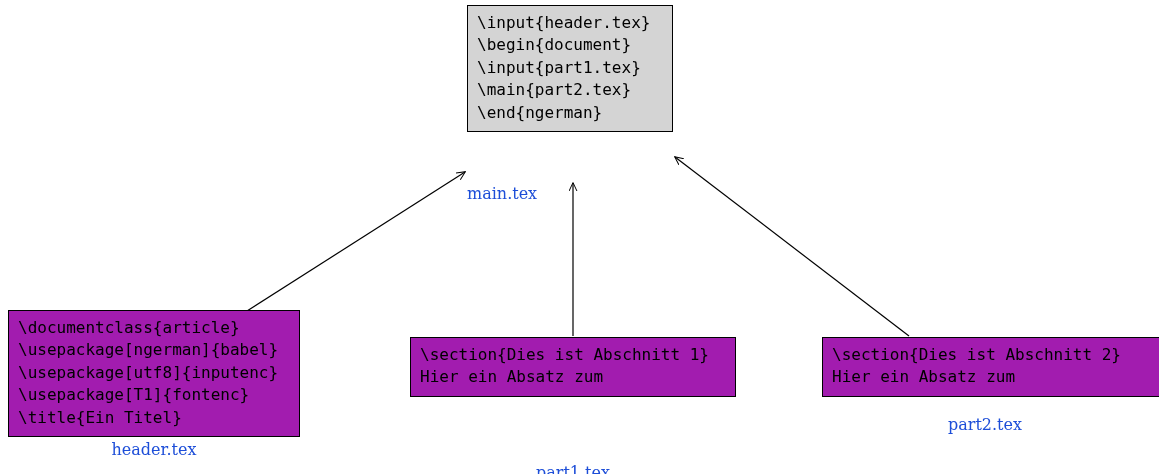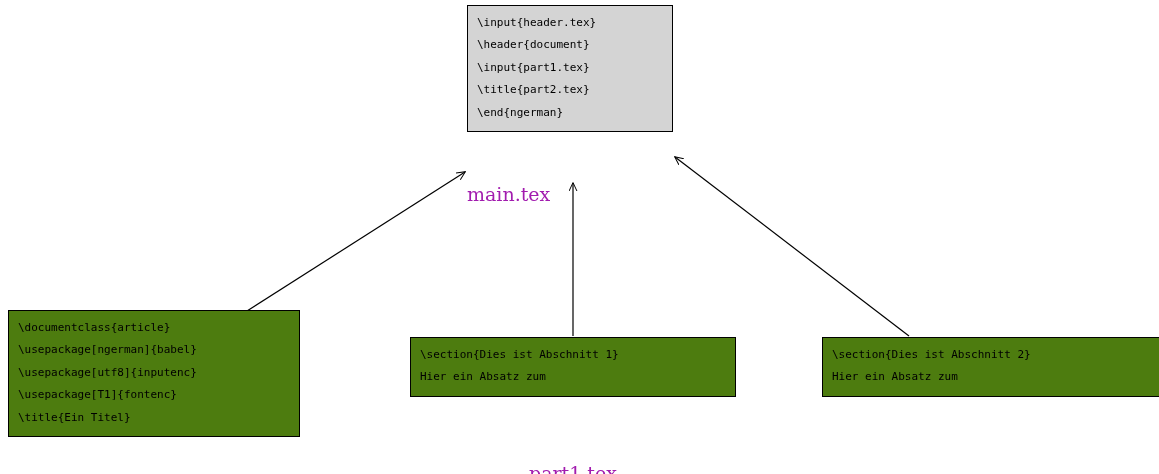--- a/index.html
+++ b/index.html
@@ -20,40 +20,40 @@
     left: 0;
     top: 0;
     width: 1159px;
     height: 474px;
     pointer-events: none;
   }
   .node {
     position: absolute;
     box-sizing: border-box;
     border: 1.4px solid #000000;
-    background: #4d7c0f;
+    background: #a21caf;
     padding: 6px 9px 7px 9px;
   }
   .node.shaded {
     background: #d4d4d4;
   }
   .code-line {
     font-family: "DejaVu Sans Mono", "Liberation Mono", monospace;
-    font-size: 11px;
+    font-size: 16px;
     line-height: 22.4px;
     color: #000000;
     white-space: pre;
     letter-spacing: 0px;
   }
   .caption {
     position: absolute;
     font-family: "DejaVu Serif", "Liberation Serif", serif;
-    font-size: 19px;
+    font-size: 16px;
     line-height: 20px;
-    color: #a21caf;
+    color: #1d4ed8;
     white-space: pre;
     text-align: center;
   }
 
   
   #node-main      { left: 467px; top: 5px;   width: 206px; }
   #node-header    { left: 8px;   top: 310px; width: 292px; }
   #node-part1     { left: 410px; top: 337px; width: 326px; }
   #node-part2     { left: 822px; top: 337px; width: 354px; }
 
@@ -77,39 +77,41 @@
 
     <line x1="247" y1="311" x2="465" y2="172" stroke="#000000" stroke-width="1.2" marker-end="url(#arrowhead)"></line>
 
     <line x1="573" y1="336" x2="573" y2="183" stroke="#000000" stroke-width="1.2" marker-end="url(#arrowhead)"></line>
 
     <line x1="909" y1="336" x2="675" y2="157" stroke="#000000" stroke-width="1.2" marker-end="url(#arrowhead)"></line>
   </svg>
 
   <div class="node shaded" id="node-main">
     <div class="code-line">\input{header.tex}</div>
-    <div class="code-line">\header{document}</div>
+    <div class="code-line">\begin{document}</div>
     <div class="code-line">\input{part1.tex}</div>
-    <div class="code-line">\title{part2.tex}</div>
+    <div class="code-line">\main{part2.tex}</div>
     <div class="code-line">\end{ngerman}</div>
   </div>
   <div class="caption" id="caption-main">main.tex</div>
 
   <div class="node" id="node-header">
     <div class="code-line">\documentclass{article}</div>
     <div class="code-line">\usepackage[ngerman]{babel}</div>
     <div class="code-line">\usepackage[utf8]{inputenc}</div>
     <div class="code-line">\usepackage[T1]{fontenc}</div>
     <div class="code-line">\title{Ein Titel}</div>
   </div>
+  <div class="caption" id="caption-header">header.tex</div>
 
   <div class="node" id="node-part1">
     <div class="code-line">\section{Dies ist Abschnitt 1}</div>
     <div class="code-line">Hier ein Absatz zum</div>
   </div>
   <div class="caption" id="caption-part1">part1.tex</div>
 
   <div class="node" id="node-part2">
     <div class="code-line">\section{Dies ist Abschnitt 2}</div>
     <div class="code-line">Hier ein Absatz zum</div>
   </div>
+  <div class="caption" id="caption-part2">part2.tex</div>
 
 </div>
 
 </body></html>

